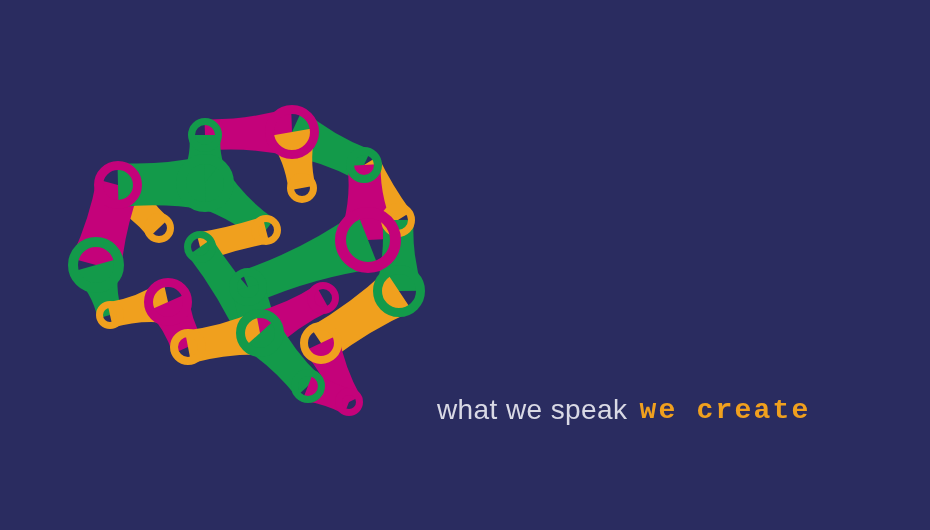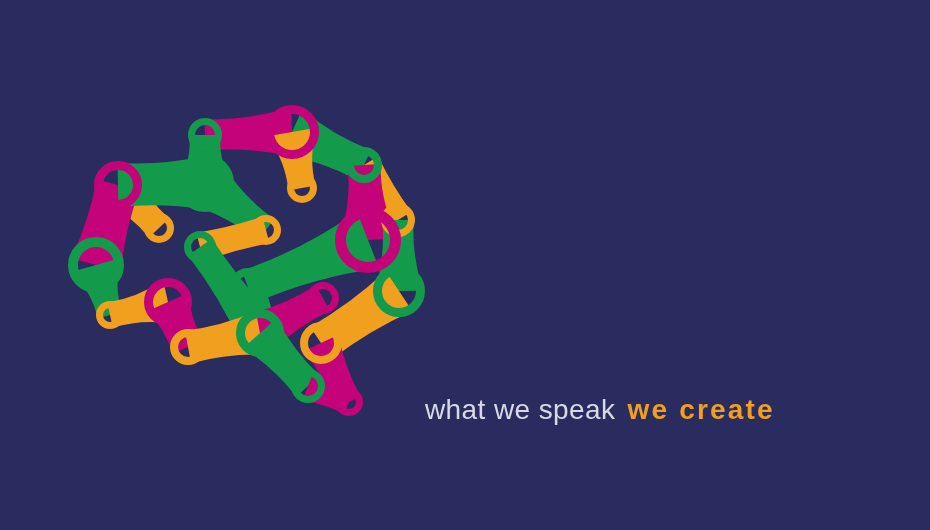--- a/index.html
+++ b/index.html
@@ -39,23 +39,24 @@
     display: flex;
     align-items: center;
     white-space: nowrap;
   }
   .tag-light {
     font-family: "Liberation Sans", sans-serif;
     font-size: 28px;
     font-weight: 300;
     letter-spacing: 0.4px;
     color: #d9d9e5;
+    margin-left: 12px;
   }
   .tag-accent {
-    font-family: Liberation Sans, sans-serif;
+    font-family: Liberation Mono, monospace;
     font-size: 28px;
     font-weight: 700;
     letter-spacing: 2.2px;
     color: #f0a01e;
     margin-left: 12px;
   }
 </style>
 </head>
 <body>
 

